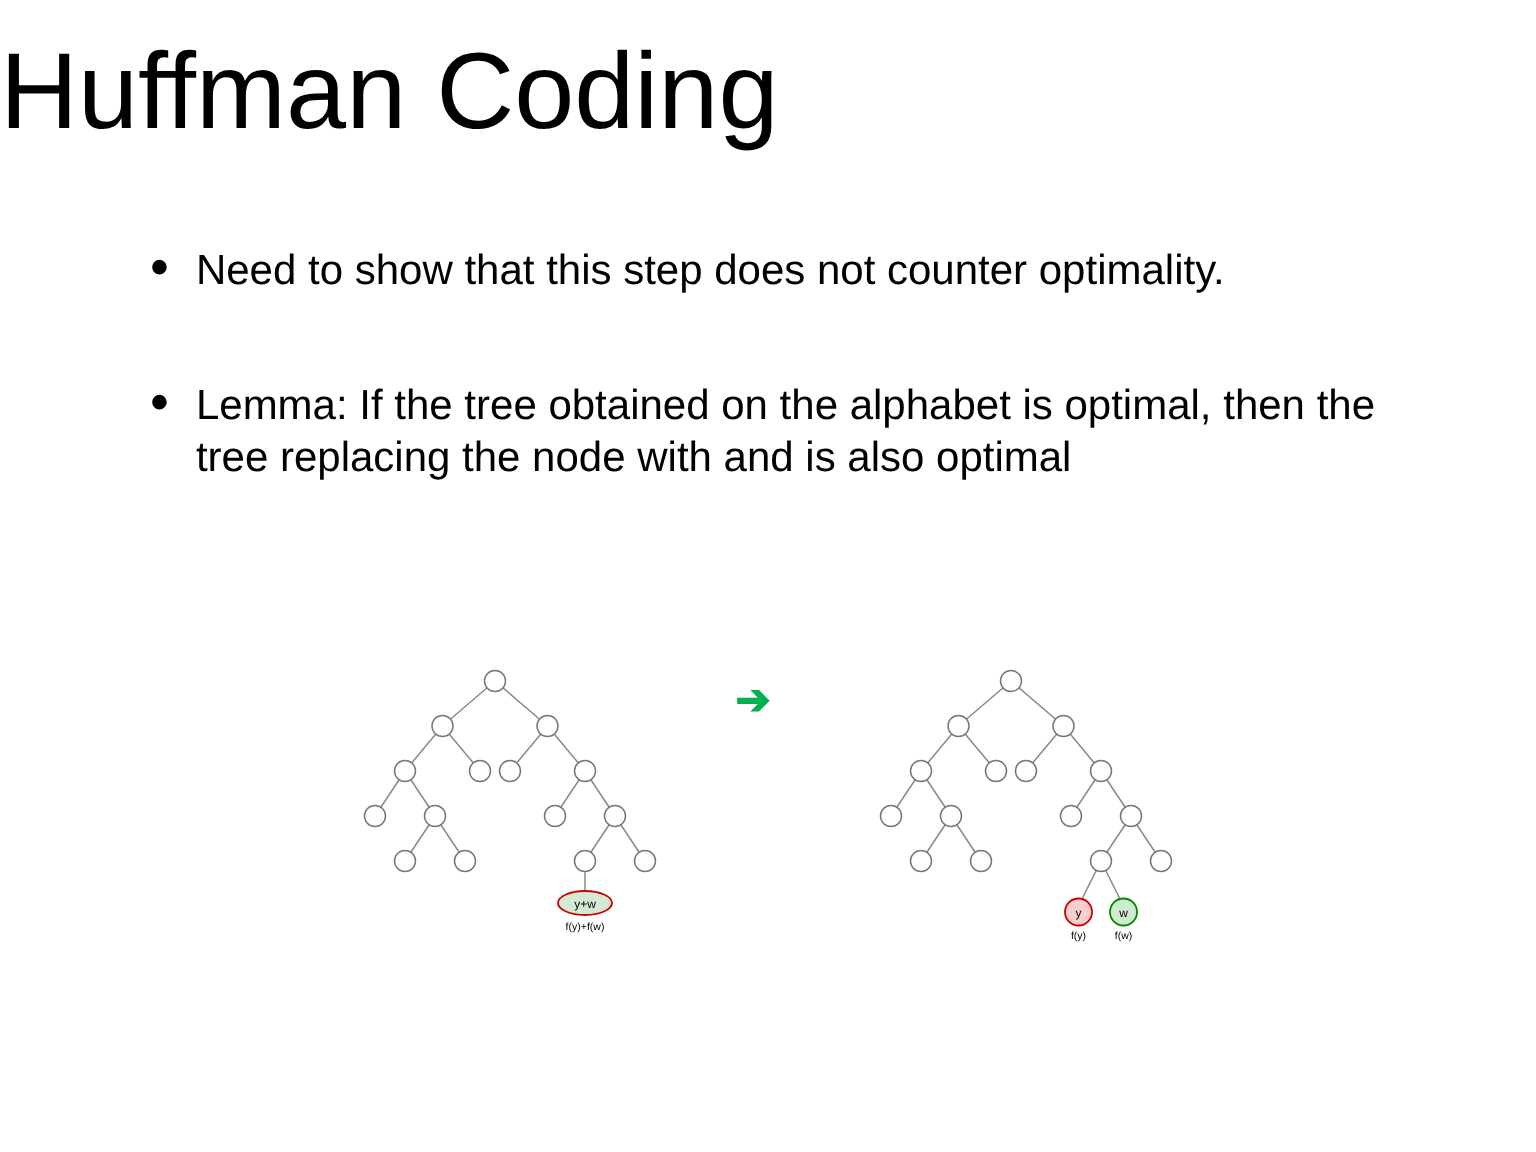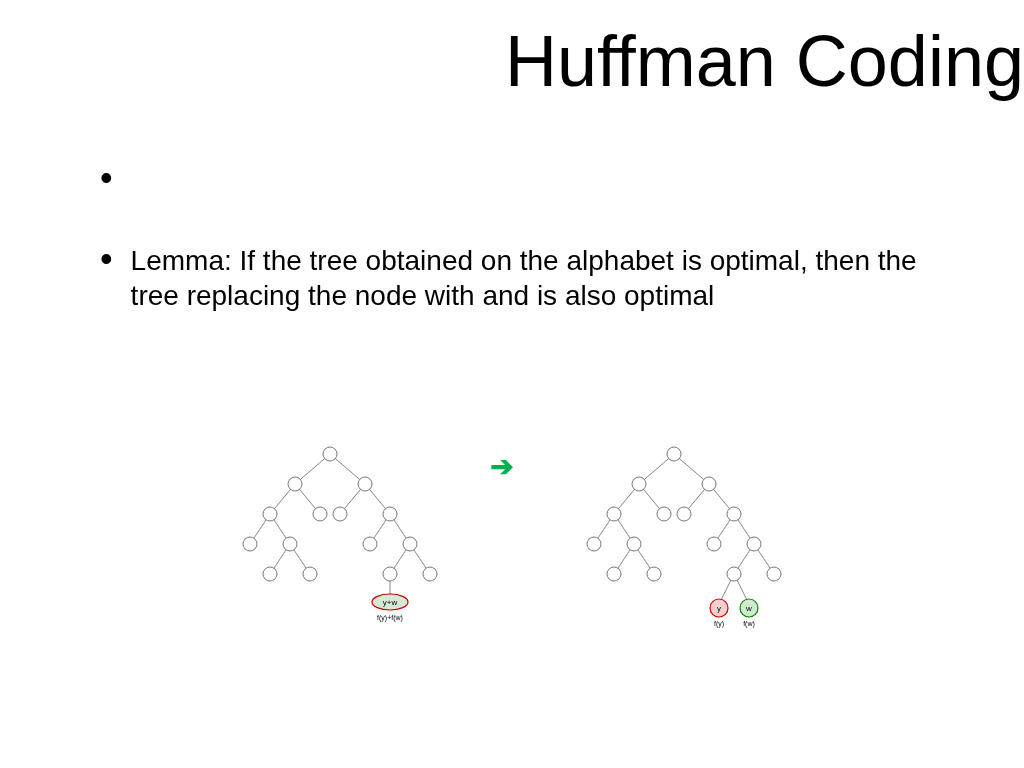--- a/index.html
+++ b/index.html
@@ -12,21 +12,21 @@
     color: #000000;
     overflow: hidden;
   }
   .slide {
     width: 1024px;
     height: 768px;
     position: relative;
     box-sizing: border-box;
   }
   .title {
-    text-align: right;
+    text-align: left;
     font-size: 72px;
     font-weight: normal;
     margin: 0;
     padding-top: 20px;
     letter-spacing: 0px;
   }
   .bullets {
     margin: 60px 90px 0 100px;
   }
   .bullet-row {
@@ -75,20 +75,21 @@
 </head>
 <body>
 
 <div class="slide">
 
   <h1 class="title">Huffman Coding</h1>
 
   <div class="bullets">
     <div class="bullet-row">
       <div class="bullet-dot">•</div>
+      <div class="bullet-text">Need to show that this step does not counter optimality.</div>
     </div>
     <div class="bullet-row">
       <div class="bullet-dot">•</div>
       <div class="bullet-text">Lemma:  If the tree  obtained on the alphabet  is optimal, then the tree  replacing the  node with  and  is also optimal</div>
     </div>
   </div>
 
   <div class="diagram-area">
 
     <svg width="240" height="210">

